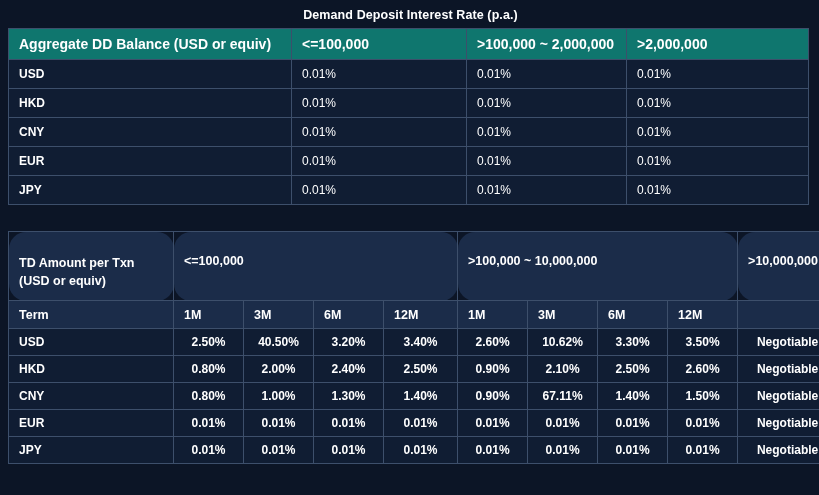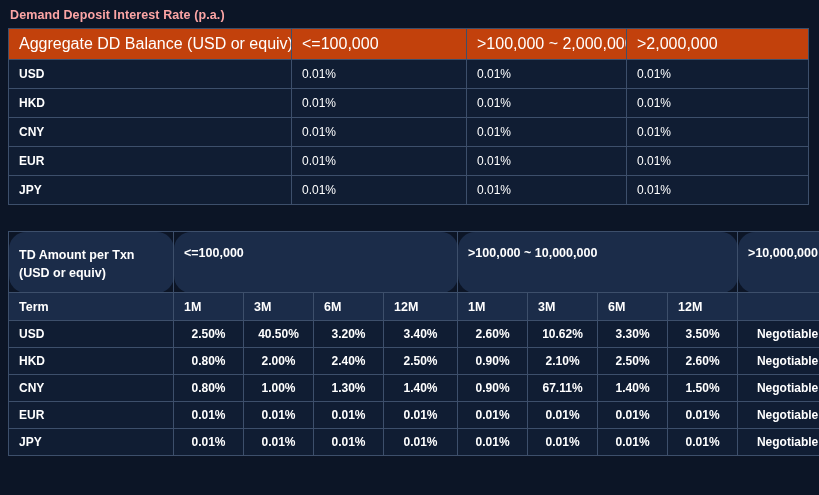--- a/index.html
+++ b/index.html
@@ -18,68 +18,69 @@
     width: 819px;
     height: 495px;
     box-sizing: border-box;
     padding: 8px 8px 0 8px;
     background: #0c1526;
     position: relative;
   }
   .section-title {
     font-size: 12.5px;
     font-weight: bold;
-    color: #fca5a5;
+    color: #ffffff;
     margin: 0 0 6px 2px;
     letter-spacing: 0.1px;
+    text-align: center;
   }
   table {
     border-collapse: collapse;
     width: 800px;
     table-layout: fixed;
   }
   table td, table th {
     border: 1px solid #3d4f6b;
     padding: 0 10px;
     font-size: 12px;
     text-align: left;
     vertical-align: middle;
     color: #ffffff;
     background: #101d33;
     font-weight: normal;
     white-space: nowrap;
     overflow: hidden;
   }
   
   #dd-table .hdr-row td {
-    background: #c2410c;
-    font-weight: normal;
+    background: #0f766e;
+    font-weight: bold;
     height: 30px;
-    font-size: 16px;
+    font-size: 14px;
   }
   #dd-table .body-row td {
     height: 28px;
     background: #101d33;
   }
   #dd-table .body-row td.label {
     font-weight: bold;
   }
   .spacer {
     height: 26px;
   }
   
   #td-table .hdr-row td {
     background: #1b2c49;
     font-weight: bold;
     font-size: 12.5px;
   }
   #td-table .hdr-row-1 td {
     height: 46px;
     vertical-align: top;
-    padding-top: 14px;
+    padding-top: 22px;
     border-radius: 17px;
   }
   #td-table .hdr-row-2 td {
     height: 27px;
   }
   #td-table .body-row td {
     height: 26px;
     background: #101d33;
     font-weight: bold;
   }

